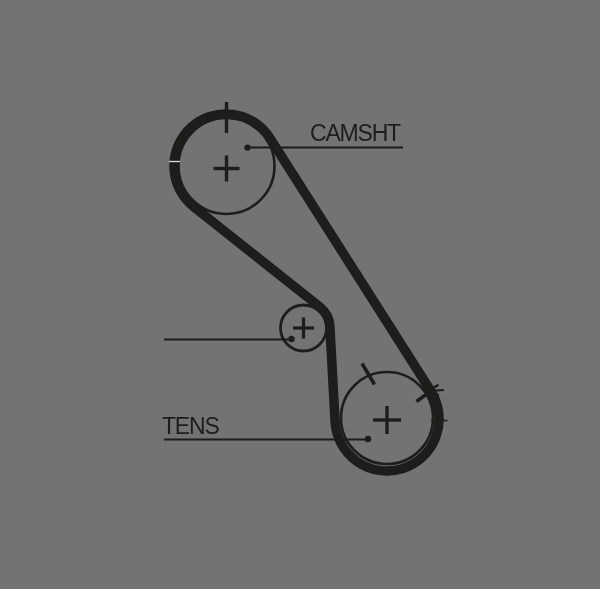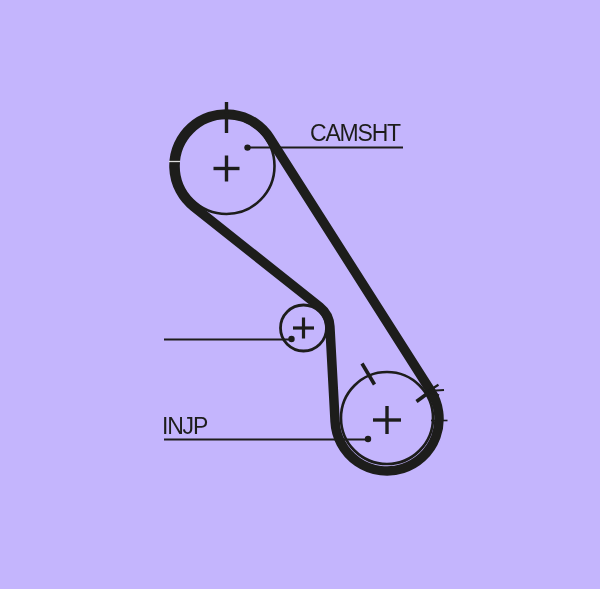--- a/index.html
+++ b/index.html
@@ -4,21 +4,21 @@
 <style>
   html, body {
     margin: 0;
     padding: 0;
     background: #ffffff;
   }
   .stage {
     position: relative;
     width: 600px;
     height: 589px;
-    background: #c4b5fd;
+    background: #737373;
     overflow: hidden;
     font-family: "Liberation Sans", "DejaVu Sans", sans-serif;
   }
   .stage svg {
     position: absolute;
     left: 0;
     top: 0;
   }
   .pulley-label {
     position: absolute;
@@ -94,15 +94,15 @@
         <circle cx="291.5" cy="339" r="3.2"></circle>
         <circle cx="368" cy="439" r="3.2"></circle>
       </g>
 
     </g>
   </svg>
 
   <div class="pulley-label label-camshaft">CAMSHT</div>
 
 
-  <div class="pulley-label label-injp">INJP</div>
+  <div class="pulley-label label-injp">TENS</div>
 
 </div>
 
 </body></html>

